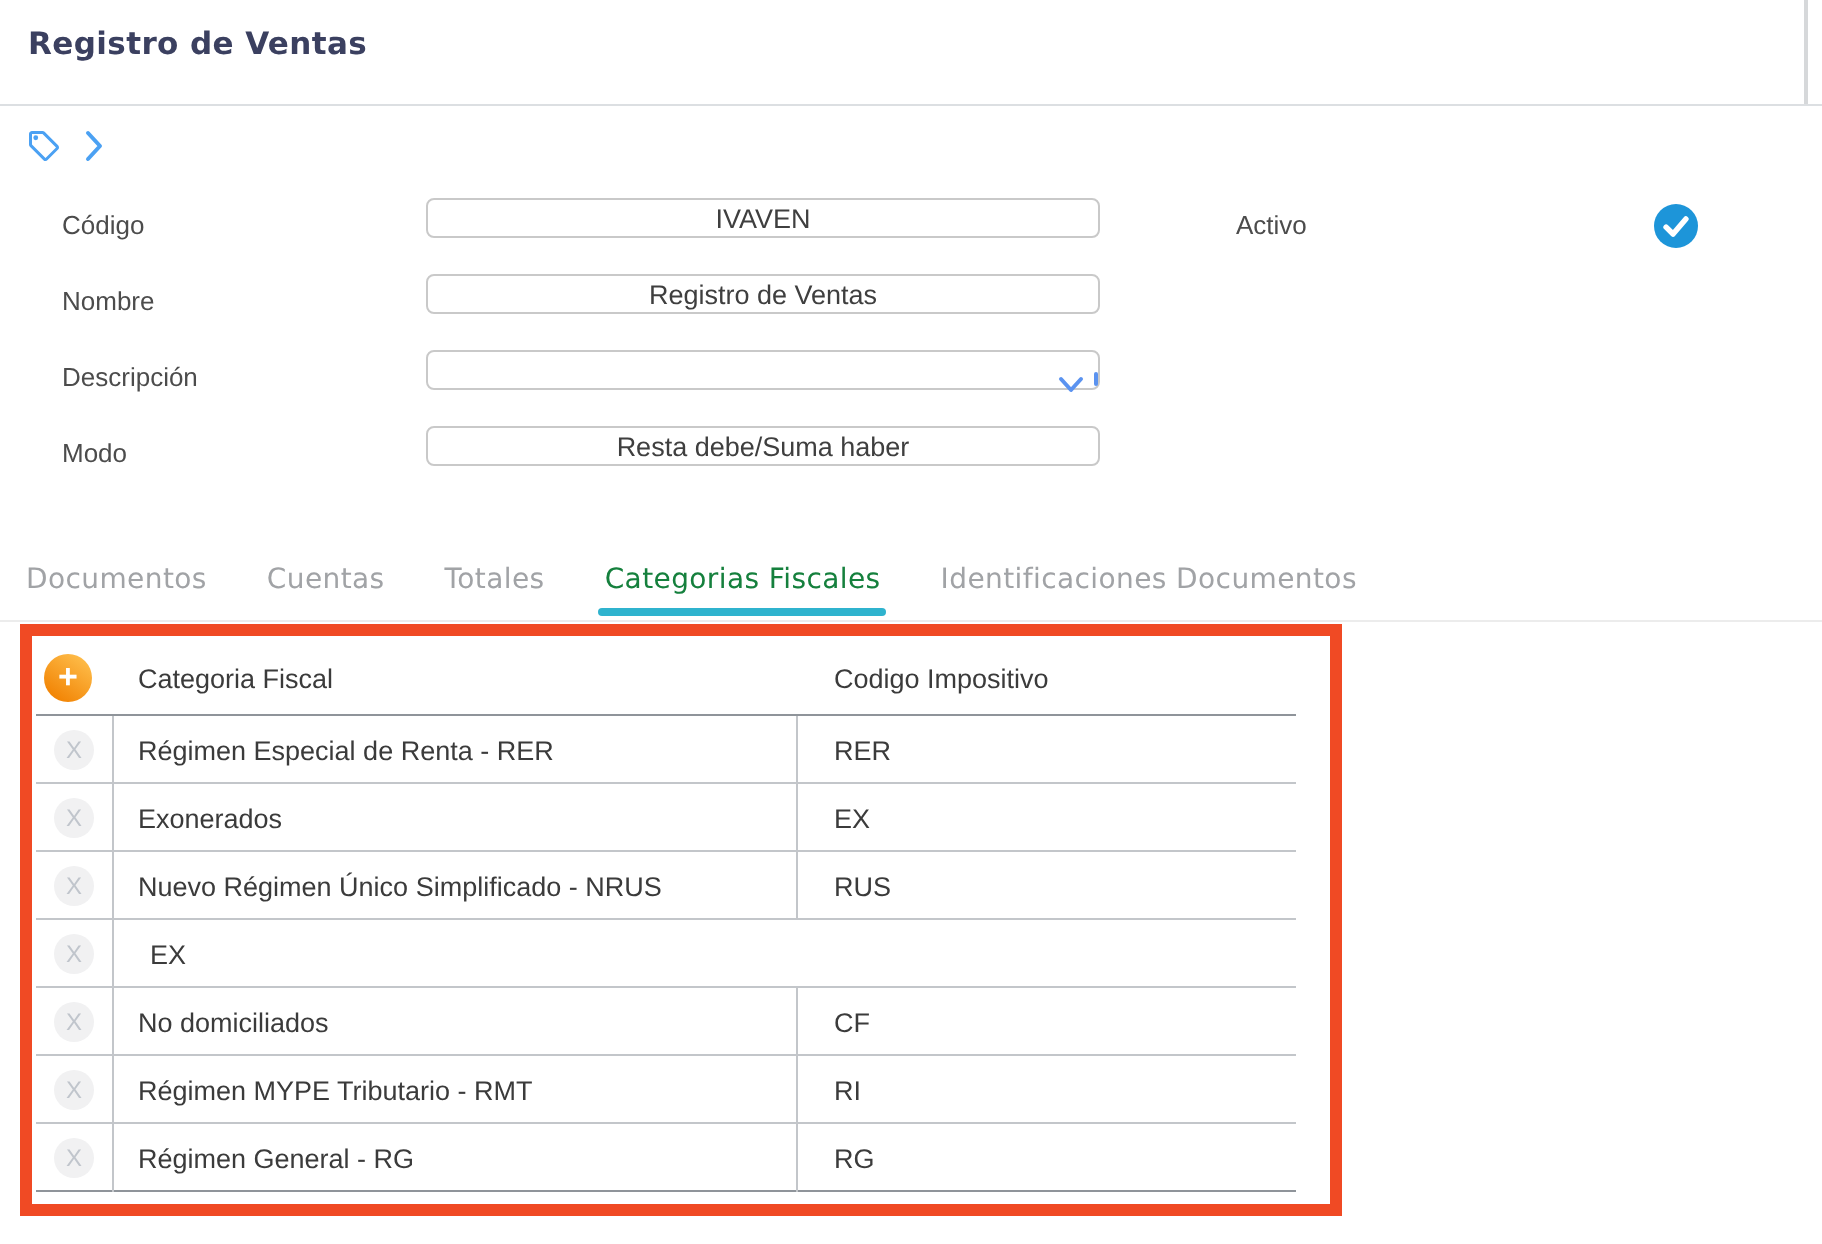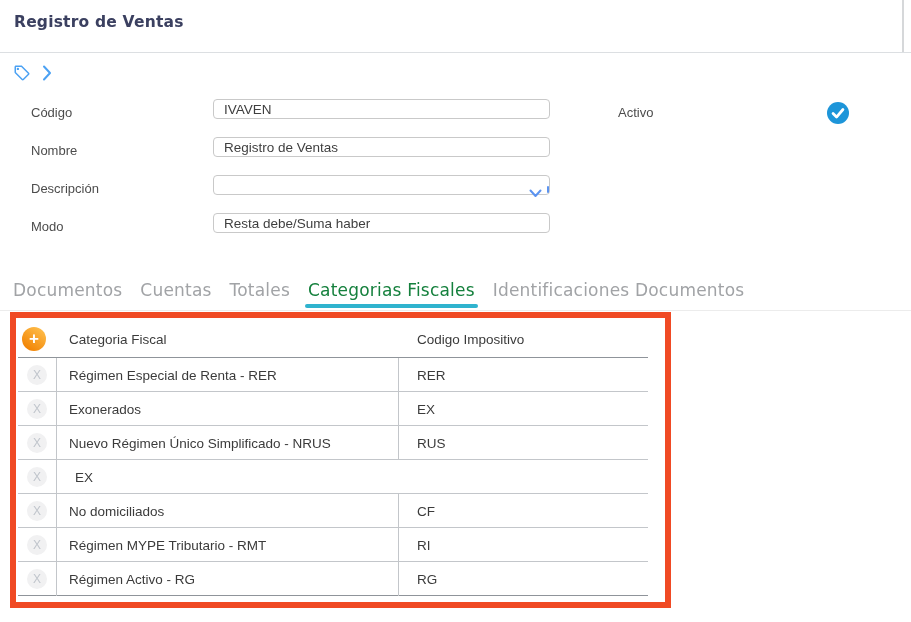--- a/index.html
+++ b/index.html
@@ -20,35 +20,35 @@
   .icon-btn { background:none; border:none; cursor:pointer; display:flex; align-items:center; padding:0; }
 
   .form-row { position:absolute; left:0; width:911px; height:28px; }
   .form-label {
     position:absolute; left:31px; top:0; width:190px; line-height:28px;
     font-size:13px; color:#4c4c4c;
   }
   .text-input {
     position:absolute; left:213px; top:0; width:337px; height:20px;
     border:1px solid #c9c9c9; border-radius:4px; padding:0 10px;
-    font-family:"Liberation Sans", sans-serif; font-size:13.5px; color:#3f3f3f; background:#fff; outline:none;
+    font-family:"Liberation Sans", sans-serif; font-size:13.5px; color:#3f3f3f; background:#fff; outline:none;text-align:center;
   }
   .select-wrap { position:absolute; left:213px; top:0; width:337px; height:28px; }
   .select-wrap .text-input { left:0; width:337px; }
   .dd-chevron { position:absolute; right:8px; top:9px; pointer-events:none; }
   .dd-tick { position:absolute; right:1px; top:11px; width:2px; height:7px; background:#5b93f0; border-radius:1px; }
 
   .activo-label { position:absolute; left:618px; top:0; line-height:28px; font-size:13px; color:#4c4c4c; }
   .check-toggle {
     position:absolute; left:827px; top:3px; width:22px; height:22px;
     border:none; background:none; padding:0; cursor:pointer;
   }
 
-  .tabs { position:absolute; left:13px; top:279px; display:flex; gap:18px;
-    font-family:"DejaVu Sans", sans-serif; font-size:17px; letter-spacing:.2px; }
+  .tabs { position:absolute; left:13px; top:279px; display:flex; gap:30px;
+    font-family:"DejaVu Sans", sans-serif; font-size:14px; letter-spacing:.2px; }
   .tab { position:relative; color:#a1a3a6; line-height:22px; padding-bottom:6px; cursor:pointer; }
   .tab.active { color:#15803d; }
   .tab.active::after {
     content:""; position:absolute; left:-3px; right:-3px; bottom:-1px; height:4px;
     background:#2fb3ce; border-radius:3px;
   }
   .tabbar-line { position:absolute; left:0; top:310px; width:911px; height:1px; background:#ececec; }
 
   .highlight-box {
     position:absolute; left:10px; top:312px; width:661px; height:296px;
@@ -201,18 +201,18 @@
       <div class="cell cx">
           <button class="xbtn">X</button>
         </div>
       <div class="cell c1">Régimen MYPE Tributario - RMT</div>
       <div class="cell c2">RI</div>
     </div>
     <div class="trow">
       <div class="cell cx">
           <button class="xbtn">X</button>
         </div>
-      <div class="cell c1">Régimen Activo - RG</div>
+      <div class="cell c1">Régimen General - RG</div>
       <div class="cell c2">RG</div>
     </div>
   </div>
 
 </div>
 
 </body></html>

